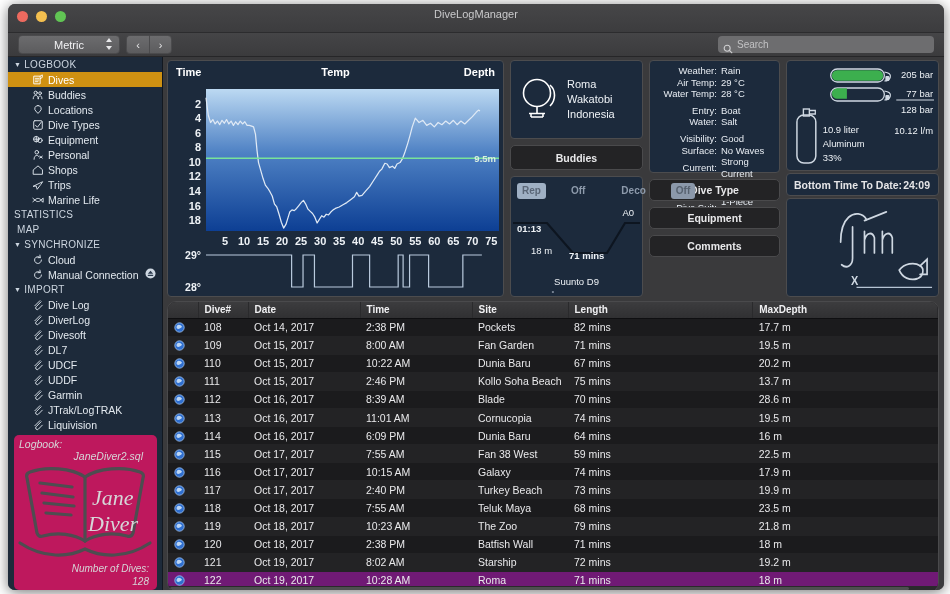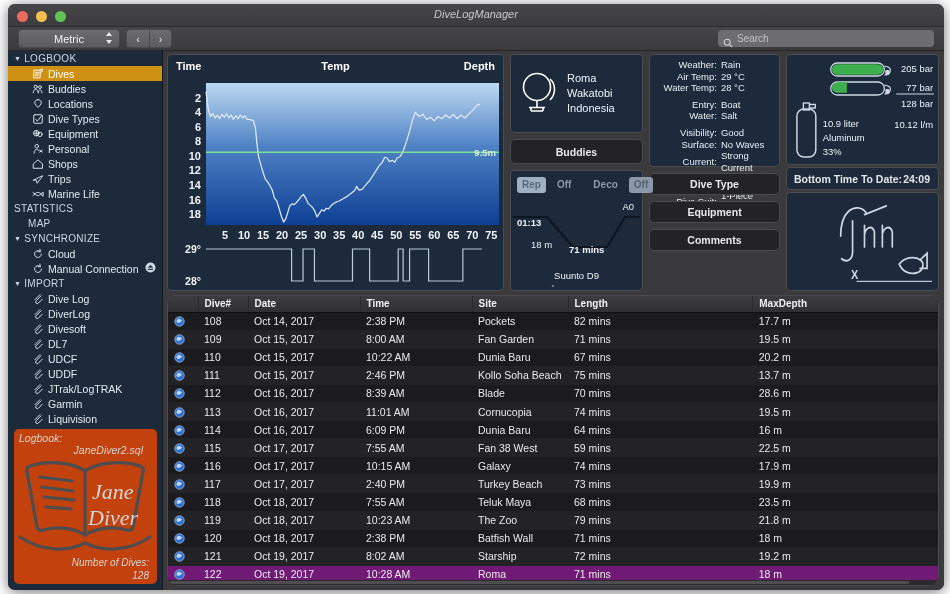--- a/index.html
+++ b/index.html
@@ -12,24 +12,23 @@
   #app {
     position: absolute; left: 8px; top: 4px;
     width: 936px; height: 586px;
     background: #3a3a3c;
     border-radius: 7px;
     box-shadow: 0 2px 14px rgba(0,0,0,0.55);
     overflow: hidden;
   }
   
   .titlebar {
-    position: relative; height: 23px;
+    position: relative; height: 29px;
     background: linear-gradient(#464648, #3c3c3e);
     border-bottom: 1px solid #2c2c2e;
-    font-style: italic;
   }
   .traffic { position: absolute; left: 9px; top: 7px; display: flex; gap: 8px; }
   .tl { width: 11px; height: 11px; border-radius: 50%; }
   .tl.r { background: #ed6a5f; }
   .tl.y { background: #f4bf4f; }
   .tl.g { background: #61c454; }
   .wintitle {
     position: absolute; left: 0; right: 0; top: 4px;
     text-align: center; font-size: 11px; color: #c9c9cb;
   }
@@ -93,21 +92,21 @@
     padding-left: 24px;
     font-size: 10.5px; color: #e3e9ef;
   }
   .sb-item.sel { background: #cf9112; color: #fff; }
   .sb-item .ico { width: 12px; height: 12px; flex: 0 0 auto; display: flex; align-items: center; justify-content: center; }
   .sb-item .eject { margin-left: auto; margin-right: 6px; }
   
   .logbook {
     position: absolute; left: 6px; bottom: 6px;
     width: 143px; height: 155px;
-    background: #c2410c; border-radius: 5px;
+    background: #be185d; border-radius: 5px;
     overflow: hidden;
     font-style: italic; color: #d6d6d8;
   }
   .lb-label { font-size: 10.5px; padding: 3px 0 0 5px; }
   .lb-file { font-size: 10.5px; text-align: right; padding-right: 14px; }
   .lb-count { position: absolute; right: 8px; bottom: 16px; font-size: 10px; text-align: center; }
   .lb-num { position: absolute; right: 8px; bottom: 3px; font-size: 10px; text-align: right; }
   .lb-art { position: absolute; left: 0; top: 22px; width: 143px; height: 115px; }
   
   .main { position: relative; flex: 1 1 auto; background: #3a3a3c; }
@@ -131,21 +130,21 @@
   .pf-hdr .l { left: 8px; }
   .pf-hdr .c { left: 50%; transform: translateX(-50%); }
   .pf-hdr .r { right: 8px; }
   .pf-plot { position: absolute; left: 0; top: 22px; width: 335px; height: 213px; }
   
   .col-site { width: 133px; flex: 0 0 133px; display: flex; flex-direction: column; gap: 6px; }
   .site-card { height: 79px; position: relative; display: flex; align-items: center; gap: 7px; padding-left: 9px; }
   .site-card .lines { font-size: 11px; color: #eef2f6; line-height: 15px; }
   .buddies-btn { height: 25px; }
   .gauge-card { flex: 1 1 auto; position: relative; }
-  .chip-row { position: absolute; left: 6px; top: 6px; right: 6px; display: flex; gap: 6px; }
+  .chip-row { position: absolute; left: 6px; top: 6px; right: 6px; display: flex; gap: 20px; }
   .chip {
     font-size: 10px; font-weight: bold;
     padding: 2px 5px 3px; border-radius: 3px;
     color: #5b6778;
   }
   .chip.on { background: #9fb0c4; }
   .chip.off { background: transparent; color: #8d9aab; }
   .chip.dim { background: #8b98aa; color: #56616f; }
   .gauge-svg { position: absolute; left: 0; top: 26px; width: 131px; height: 78px; }
   .ao { position: absolute; right: 8px; top: 30px; font-size: 9.5px; color: #eef2f6; }
@@ -332,21 +331,21 @@
                 <path d="M3.4 7 C5 4.6 8.4 4.4 10.6 7 C8.4 9.6 5 9.4 3.4 7 z"></path>
                 <path d="M10.6 7 L13 4.8 L13 9.2 z"></path>
                 <path d="M1 5 L3.4 7 L1 9"></path>
               </svg>
             </span>
             <span>Marine Life</span>
           </div>
           <div class="sb-group" style="">
             <span>STATISTICS</span>
           </div>
-          <div class="sb-group" style="padding-left: 20px;">
+          <div class="sb-group" style="padding-left: 9px;">
             <span>MAP</span>
           </div>
           <div class="sb-group">
             <span class="tri">▼</span>
             <span>SYNCHRONIZE</span>
           </div>
           <div class="sb-item">
             <span class="ico">
               <svg width="12" height="12" viewBox="0 0 14 14" fill="none" stroke="#dde4ec" stroke-width="1.1" stroke-linecap="round" stroke-linejoin="round">
                 <path d="M11 7 a4 4 0 1 1 -1.4 -3"></path>
@@ -427,30 +426,30 @@
             </span>
             <span>UDDF</span>
           </div>
           <div class="sb-item">
             <span class="ico">
               <svg width="12" height="12" viewBox="0 0 14 14" fill="none" stroke="#dde4ec" stroke-width="1.1" stroke-linecap="round" stroke-linejoin="round">
                 <path d="M10.6 3.2 L4.8 9.1 a1.9 1.9 0 0 0 2.7 2.7 L12 7.2"></path>
                 <path d="M9.3 1.9 L3.3 7.9"></path>
               </svg>
             </span>
+            <span>Garmin</span>
+          </div>
+          <div class="sb-item">
+            <span class="ico">
+              <svg width="12" height="12" viewBox="0 0 14 14" fill="none" stroke="#dde4ec" stroke-width="1.1" stroke-linecap="round" stroke-linejoin="round">
+                <path d="M10.6 3.2 L4.8 9.1 a1.9 1.9 0 0 0 2.7 2.7 L12 7.2"></path>
+                <path d="M9.3 1.9 L3.3 7.9"></path>
+              </svg>
+            </span>
             <span>JTrak/LogTRAK</span>
-          </div>
-          <div class="sb-item">
-            <span class="ico">
-              <svg width="12" height="12" viewBox="0 0 14 14" fill="none" stroke="#dde4ec" stroke-width="1.1" stroke-linecap="round" stroke-linejoin="round">
-                <path d="M10.6 3.2 L4.8 9.1 a1.9 1.9 0 0 0 2.7 2.7 L12 7.2"></path>
-                <path d="M9.3 1.9 L3.3 7.9"></path>
-              </svg>
-            </span>
-            <span>Garmin</span>
           </div>
           <div class="sb-item">
             <span class="ico">
               <svg width="12" height="12" viewBox="0 0 14 14" fill="none" stroke="#dde4ec" stroke-width="1.1" stroke-linecap="round" stroke-linejoin="round">
                 <path d="M10.6 3.2 L4.8 9.1 a1.9 1.9 0 0 0 2.7 2.7 L12 7.2"></path>
                 <path d="M9.3 1.9 L3.3 7.9"></path>
               </svg>
             </span>
             <span>Liquivision</span>
           </div>

